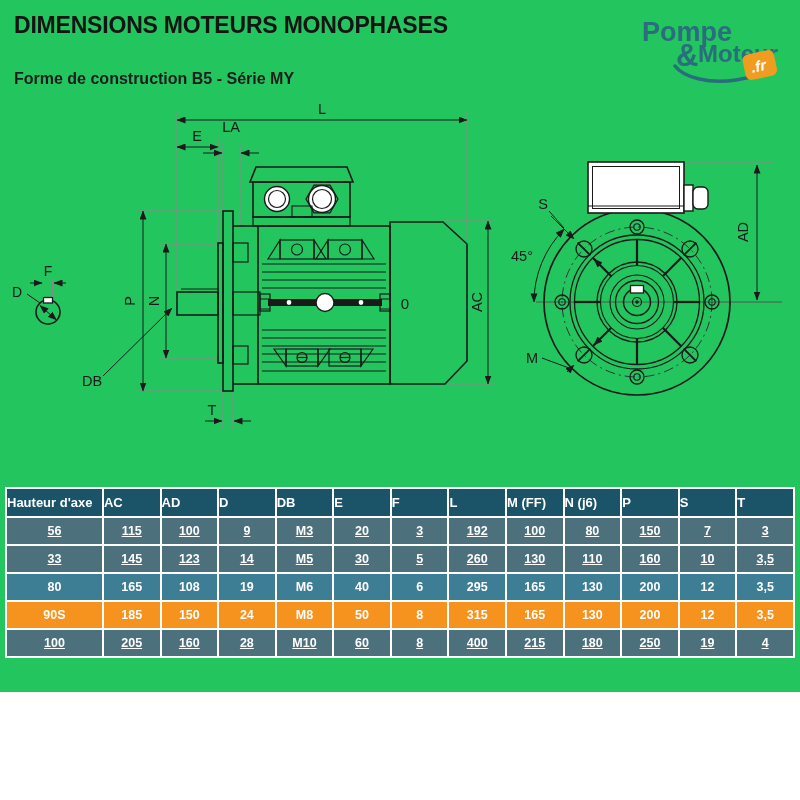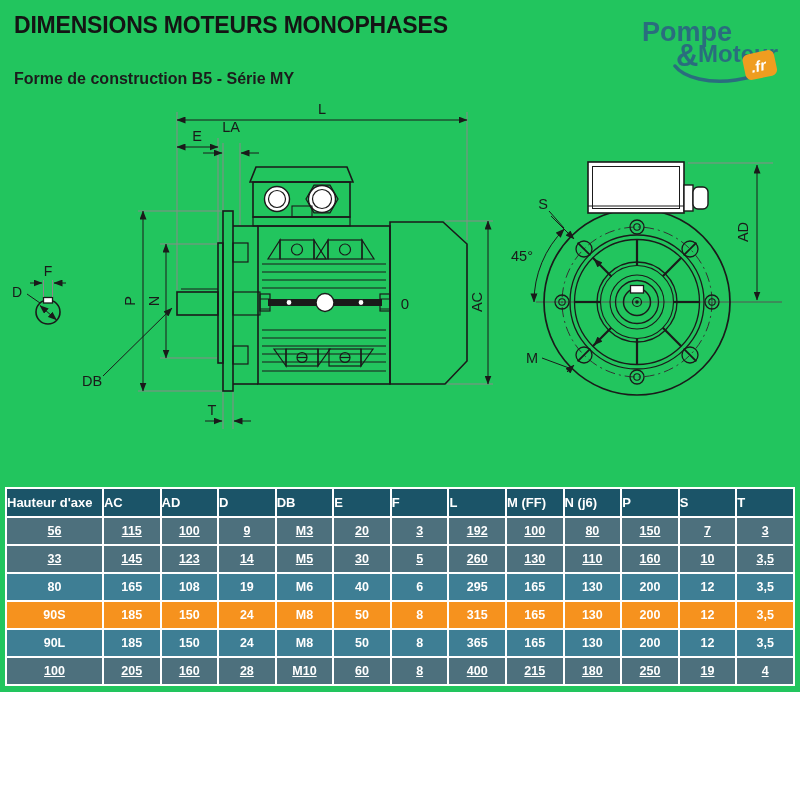--- a/index.html
+++ b/index.html
@@ -356,35 +356,20 @@
           <td>M8</td>
           <td>50</td>
           <td>8</td>
           <td>315</td>
           <td>165</td>
           <td>130</td>
           <td>200</td>
           <td>12</td>
           <td>3,5</td>
         </tr>
-        <tr class="row-blue">
-          <td>90L</td>
-          <td>185</td>
-          <td>150</td>
-          <td>24</td>
-          <td>M8</td>
-          <td>50</td>
-          <td>8</td>
-          <td>365</td>
-          <td>165</td>
-          <td>130</td>
-          <td>200</td>
-          <td>12</td>
-          <td>3,5</td>
-        </tr>
         <tr class="row-dark">
           <td>100</td>
           <td>205</td>
           <td>160</td>
           <td>28</td>
           <td>M10</td>
           <td>60</td>
           <td>8</td>
           <td>400</td>
           <td>215</td>

